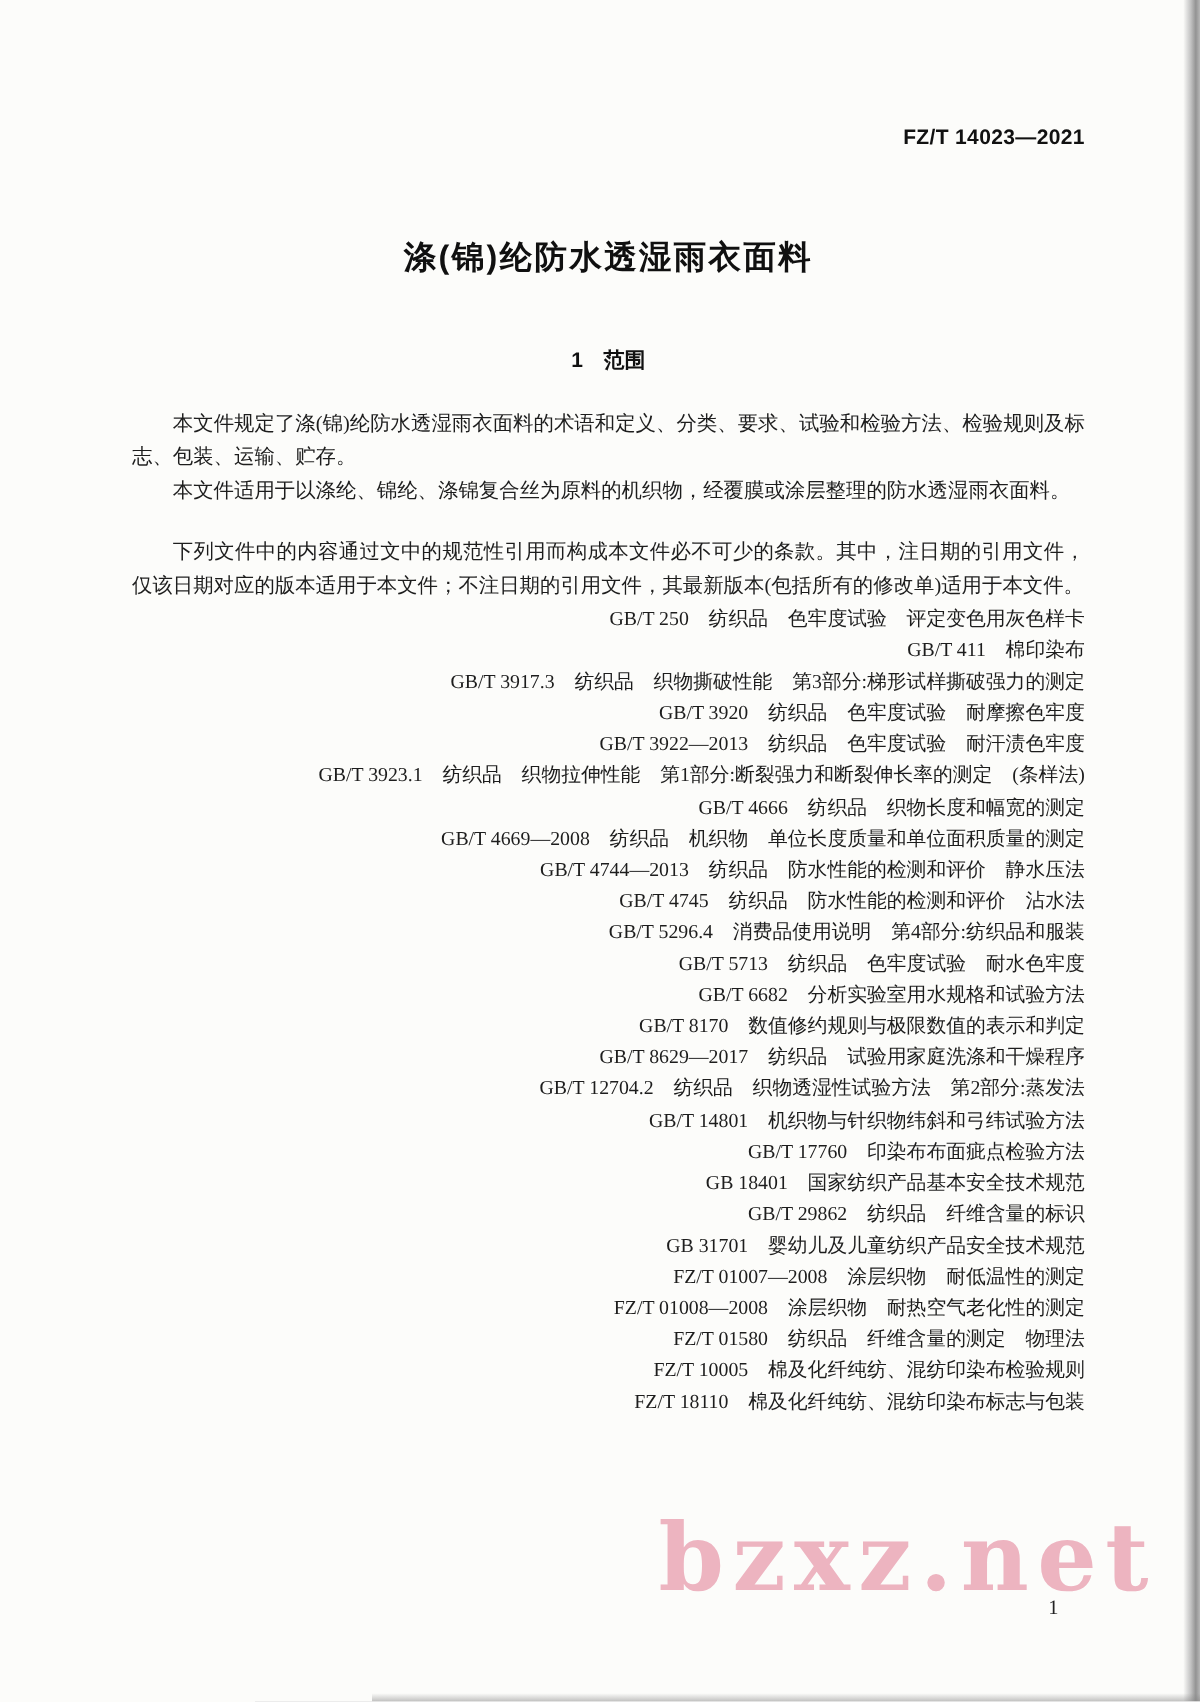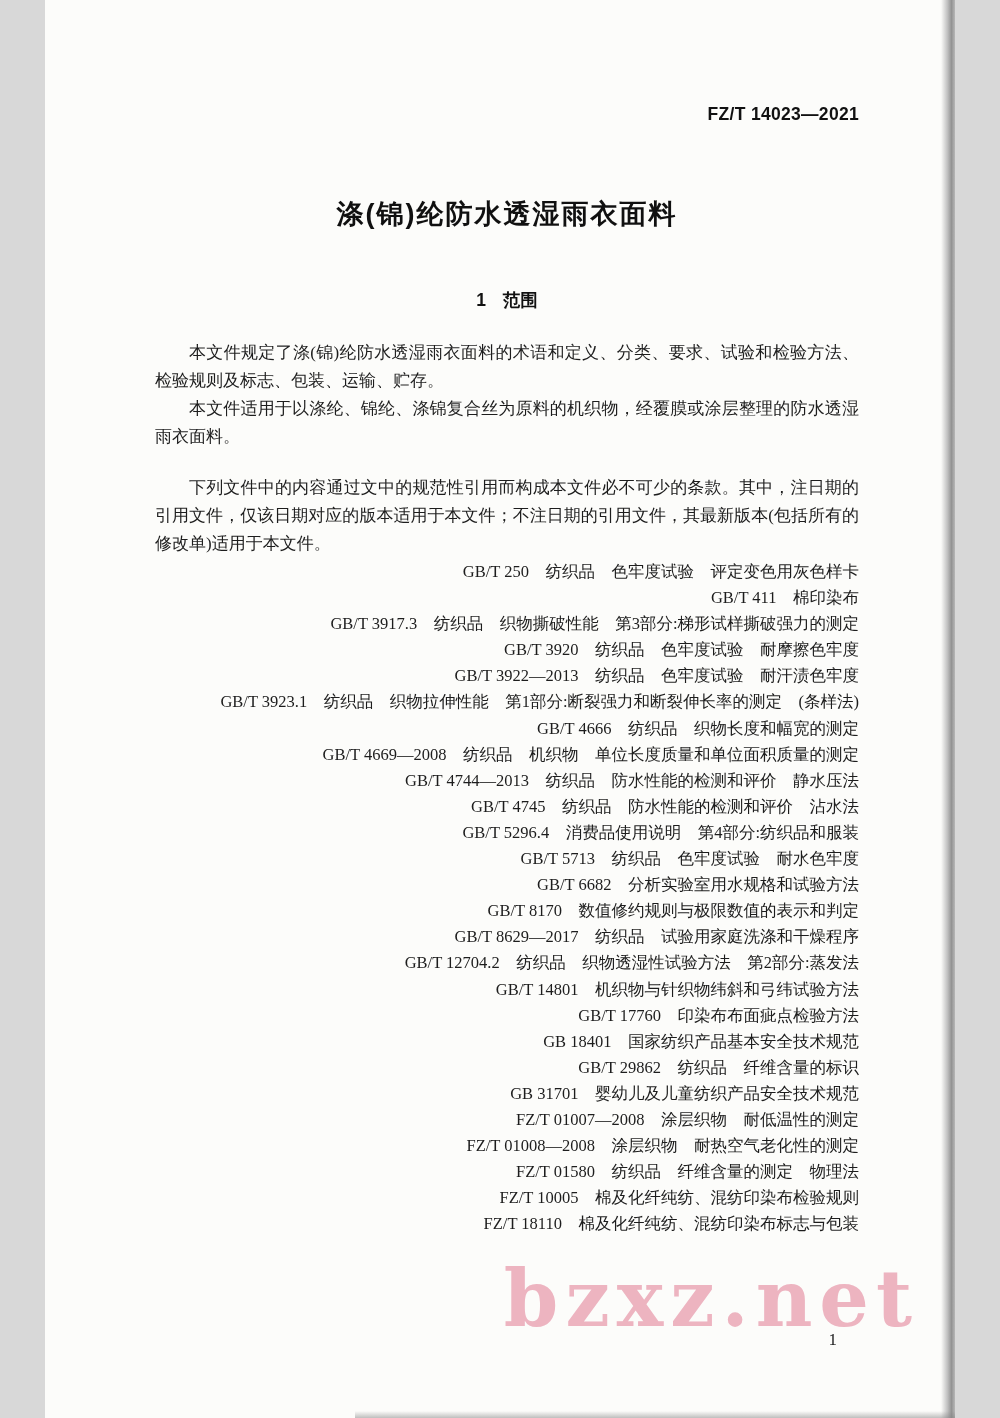--- a/index.html
+++ b/index.html
@@ -1,17 +1,17 @@
 <!DOCTYPE html>
 <html><head>
 <meta charset="utf-8">
 <style>
   html,body{margin:0;padding:0;}
   body{background:#d8d8d8;font-family:"Liberation Serif","DejaVu Serif",serif;}
-  .page{position:relative;width:910px;height:1418px;margin:0 auto;background:#fcfcfa;overflow:hidden;}
+  .page{position:relative;width:1000px;height:1418px;margin:0 auto;background:#fcfcfa;overflow:hidden;}
   .content{position:relative;z-index:2;padding:104px 96px 0 110px;color:#1d1d1d;}
   .doc-number{text-align:right;font-family:"Liberation Sans","DejaVu Sans",sans-serif;font-weight:700;font-size:17.5px;color:#111;letter-spacing:.3px;}
   .doc-title{margin:70px 0 0 0;text-align:center;font-family:"Liberation Sans","DejaVu Sans",sans-serif;font-weight:700;font-size:27px;letter-spacing:2px;color:#101010;line-height:38px;}
   .section-heading{font-family:"Liberation Sans","DejaVu Sans",sans-serif;font-weight:700;font-size:17.5px;color:#111;line-height:24px;}
   .heading-1{margin-top:55px;text-align:center;}
   .heading-2{margin-top:33px;}
   .sec-num{display:inline-block;margin-right:17px;}
   .para{margin:0;font-size:17px;line-height:28px;text-align:justify;text-indent:2em;color:#1d1d1d;}
   .para-first{margin-top:27px;}
   .intro{margin-top:23px;}

